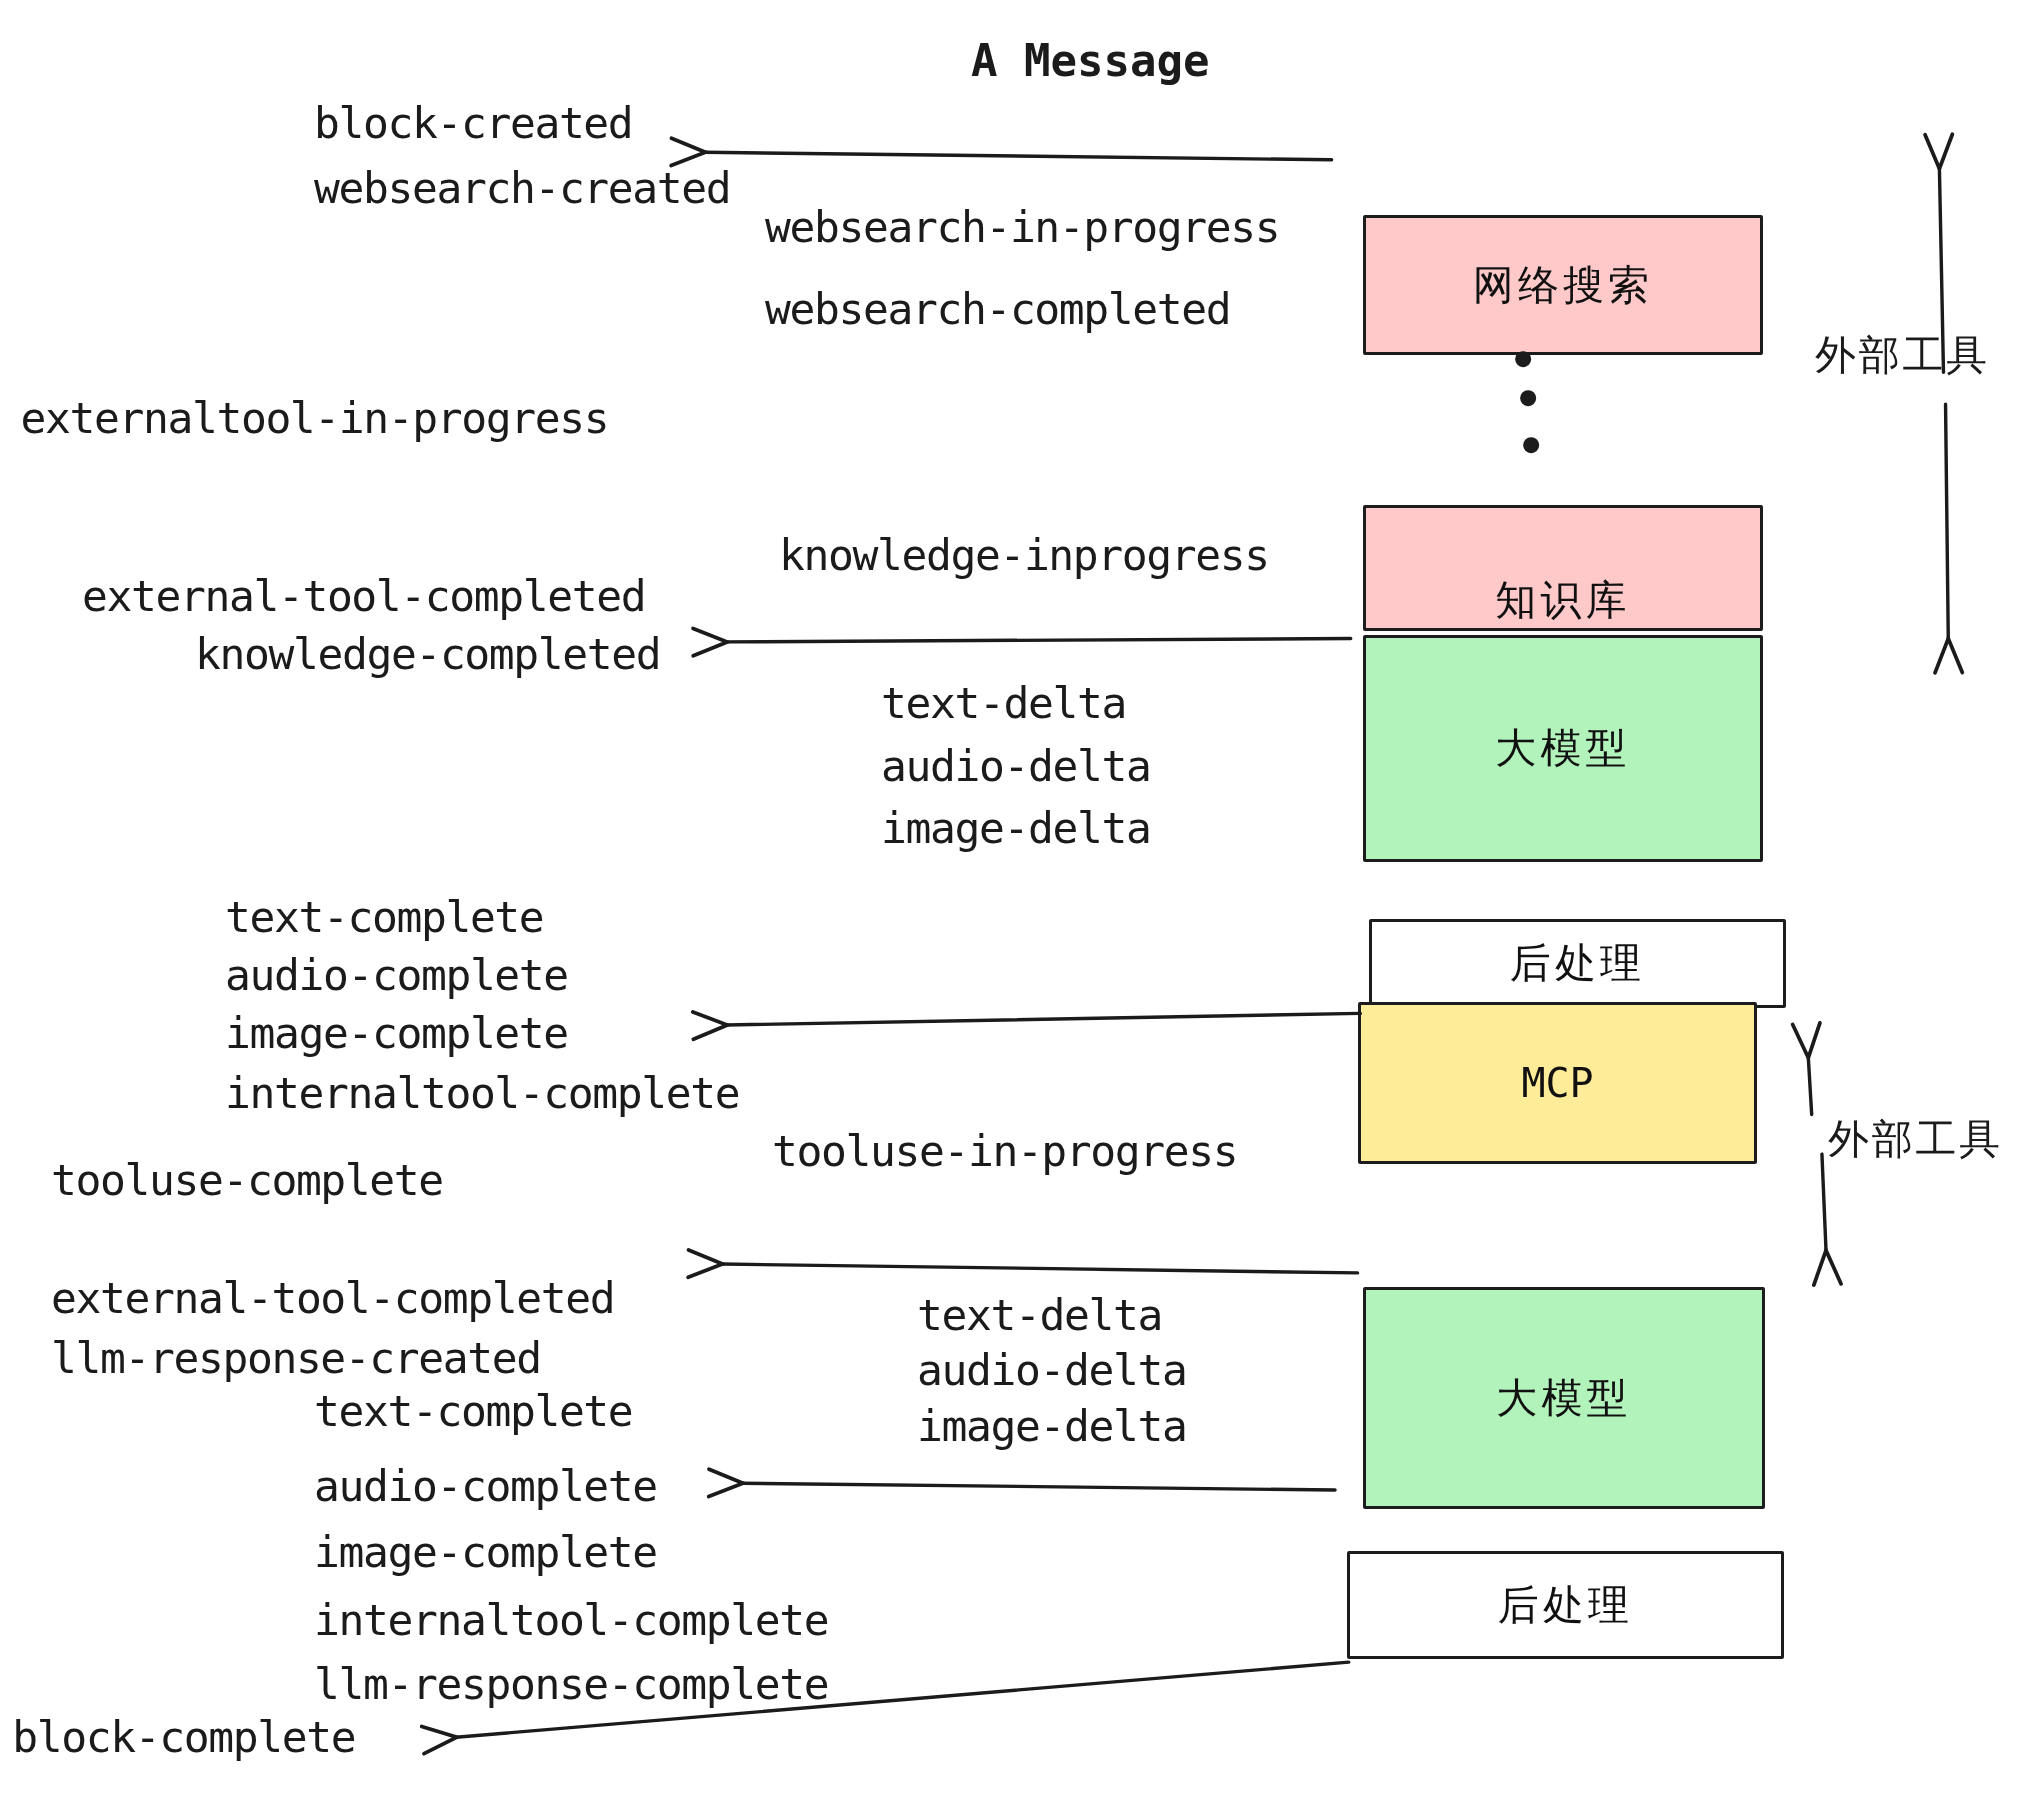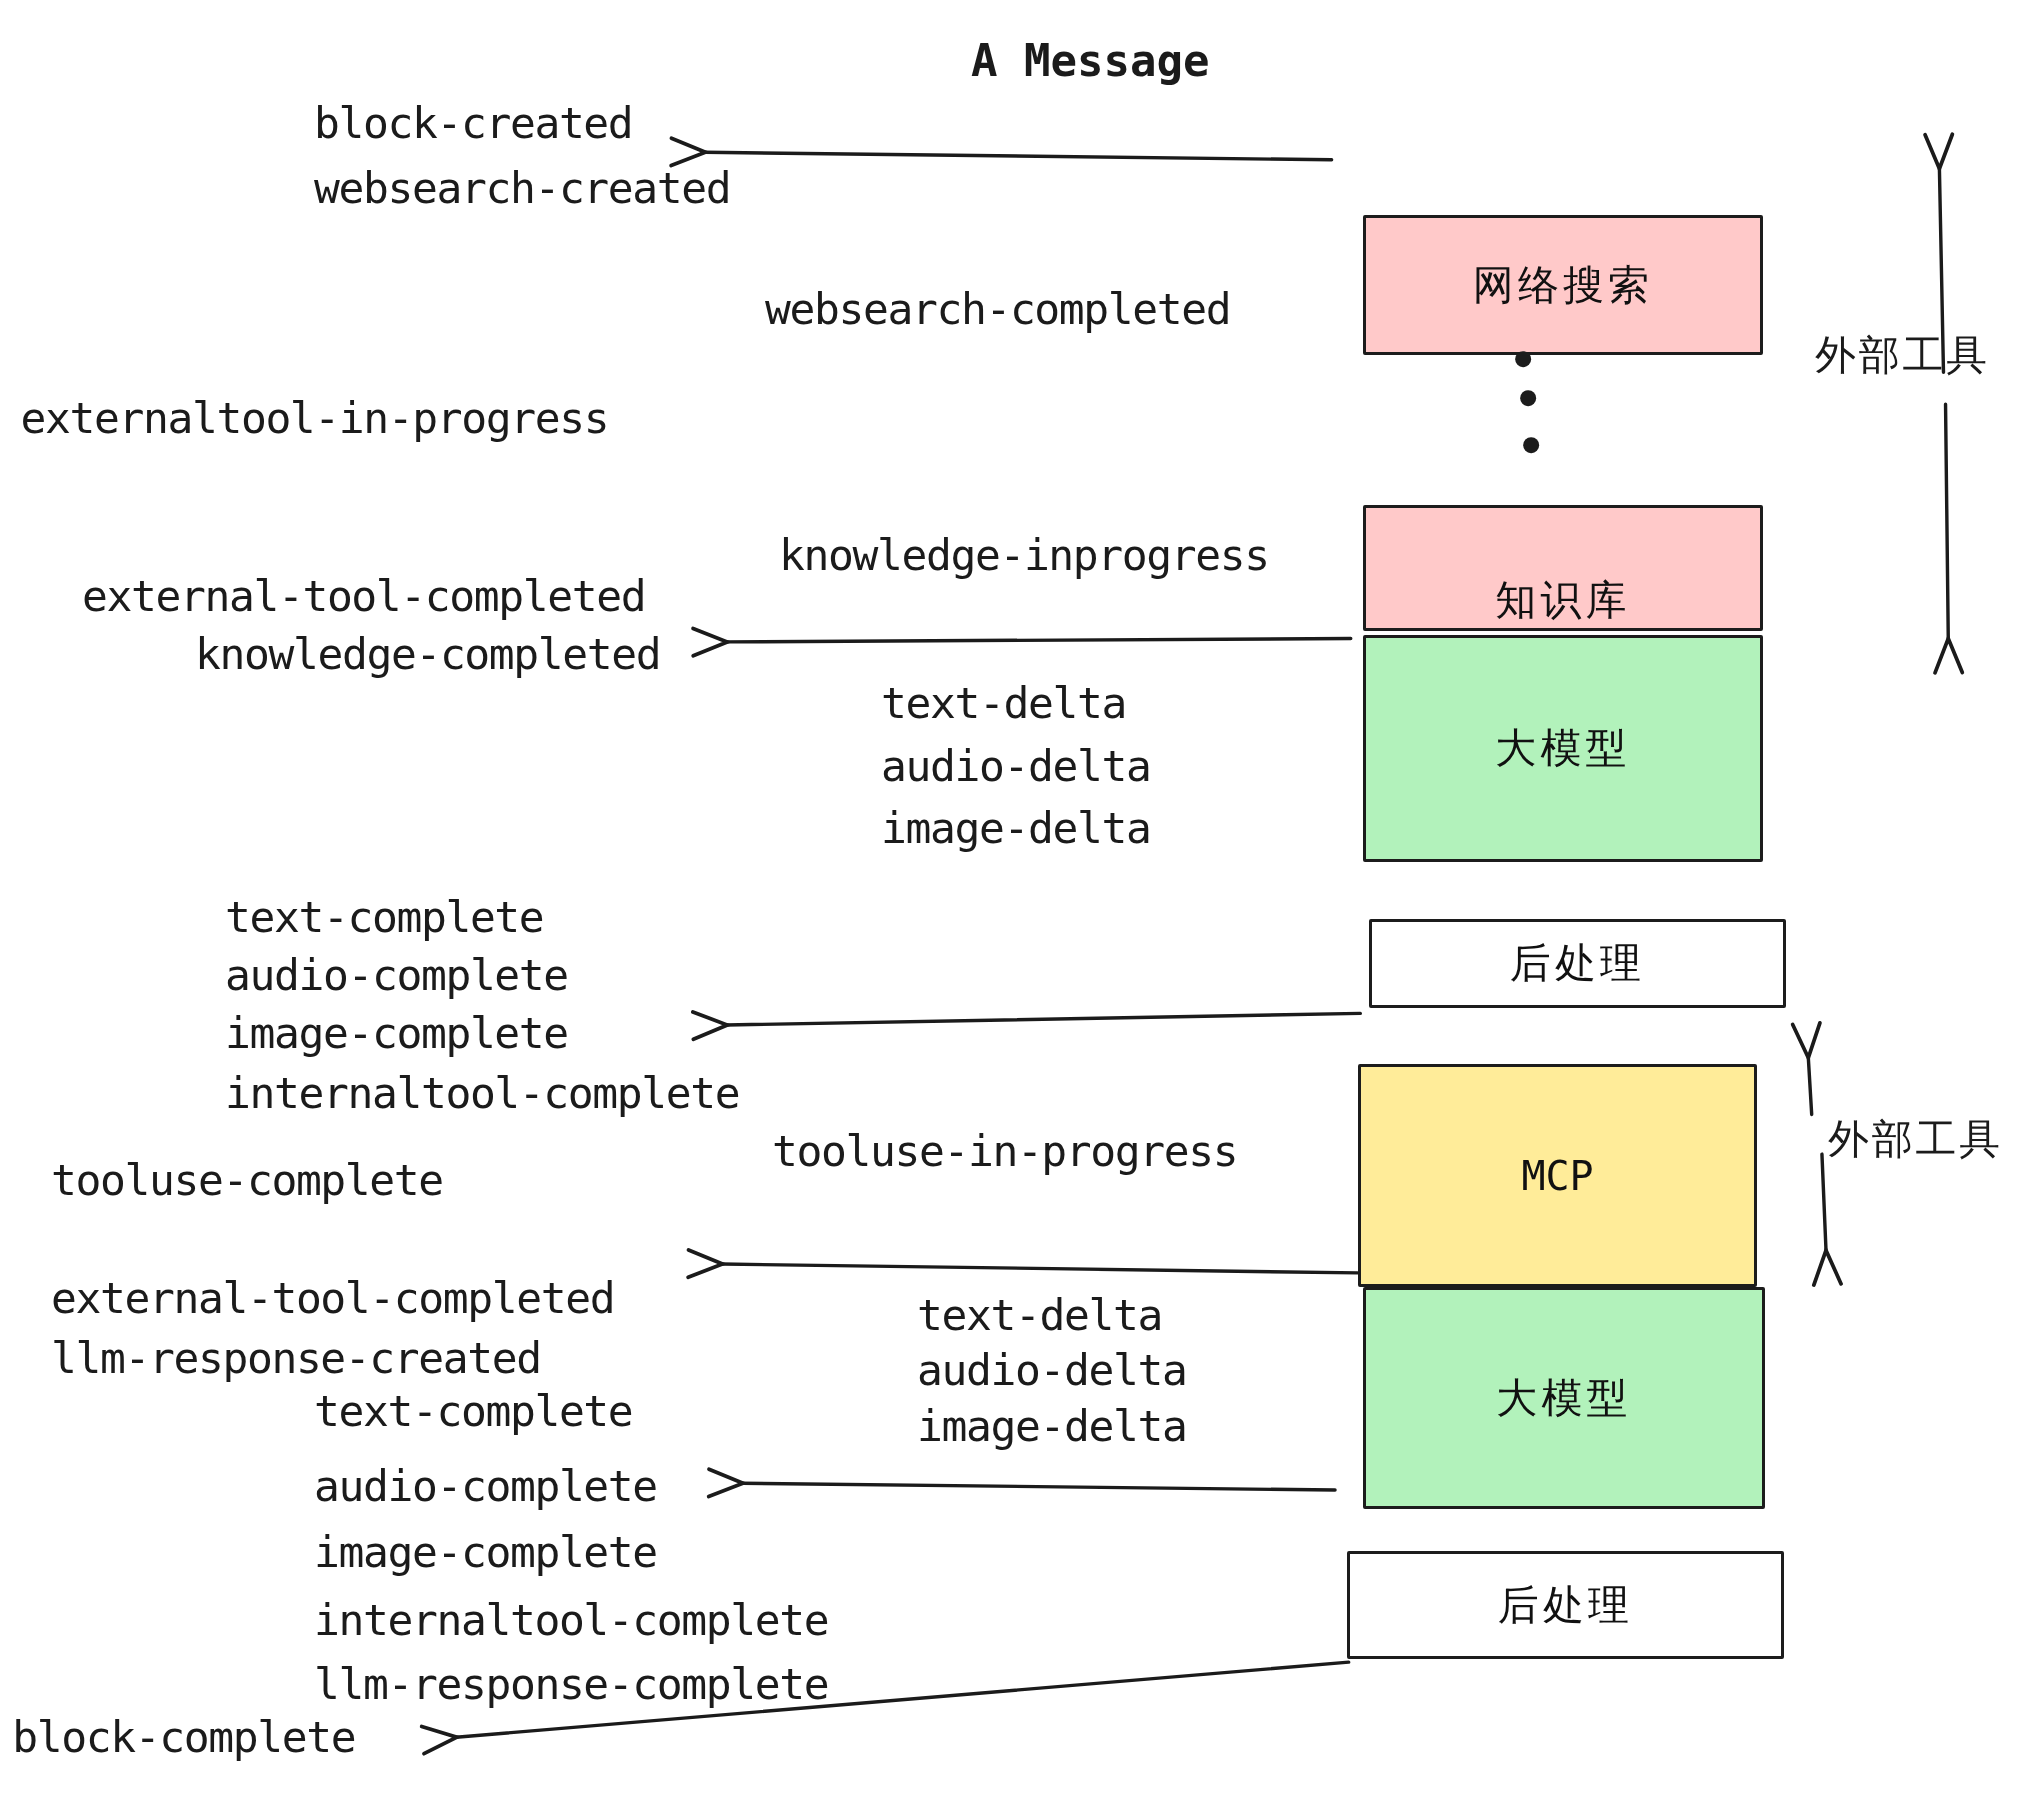--- a/index.html
+++ b/index.html
@@ -20,20 +20,21 @@
 </style>
 </head>
 <body>
 
 <div id="canvas">
 
   <div class="title" style="left:971px;top:60px">A Message</div>
 
   <div class="evt" style="left:314px;top:188px">websearch-created</div>
   <div class="evt" style="left:314px;top:123px">block-created</div>
+  <div class="evt" style="left:765px;top:227px">websearch-in-progress</div>
   <div class="evt" style="left:765px;top:309px">websearch-completed</div>
   <div class="evt" style="left:779px;top:555px">knowledge-inprogress</div>
   <div class="evt" style="left:20.5px;top:418px">externaltool-in-progress</div>
   <div class="evt" style="left:82px;top:596px">external-tool-completed</div>
   <div class="evt" style="left:195px;top:654px">knowledge-completed</div>
   <div class="evt" style="left:881px;top:703px">text-delta</div>
   <div class="evt" style="left:881px;top:766px">audio-delta</div>
   <div class="evt" style="left:881px;top:828px">image-delta</div>
   <div class="evt" style="left:225px;top:917px">text-complete</div>
   <div class="evt" style="left:225px;top:975px">audio-complete</div>
@@ -58,21 +59,21 @@
   </div>
   <div class="box" style="left: 1363px; top: 505px; width: 400px; height: 126px; background-color: rgb(255, 201, 201); align-items: flex-end;">
     <span class="cn">知识库</span>
   </div>
   <div class="box" style="left: 1363px; top: 635px; width: 400px; height: 227px; background-color: rgb(178, 242, 187);">
     <span class="cn">大模型</span>
   </div>
   <div class="box" style="left: 1369px; top: 919px; width: 417px; height: 89px; background-color: rgb(255, 255, 255);">
     <span class="cn">后处理</span>
   </div>
-  <div class="box" style="left: 1358px; top: 1064px; width: 399px; height: 223px; background-color: rgb(255, 236, 153);">
+  <div class="box" style="left: 1358px; top: 1002px; width: 399px; height: 162px; background-color: rgb(255, 236, 153);">
     <span class="mono">MCP</span>
   </div>
   <div class="box" style="left: 1363px; top: 1287px; width: 402px; height: 222px; background-color: rgb(178, 242, 187);">
     <span class="cn">大模型</span>
   </div>
   <div class="box" style="left: 1347px; top: 1551px; width: 437px; height: 108px; background-color: rgb(255, 255, 255);">
     <span class="cn">后处理</span>
   </div>
 
   <div class="dot" style="left:1523px;top:359px"></div>

